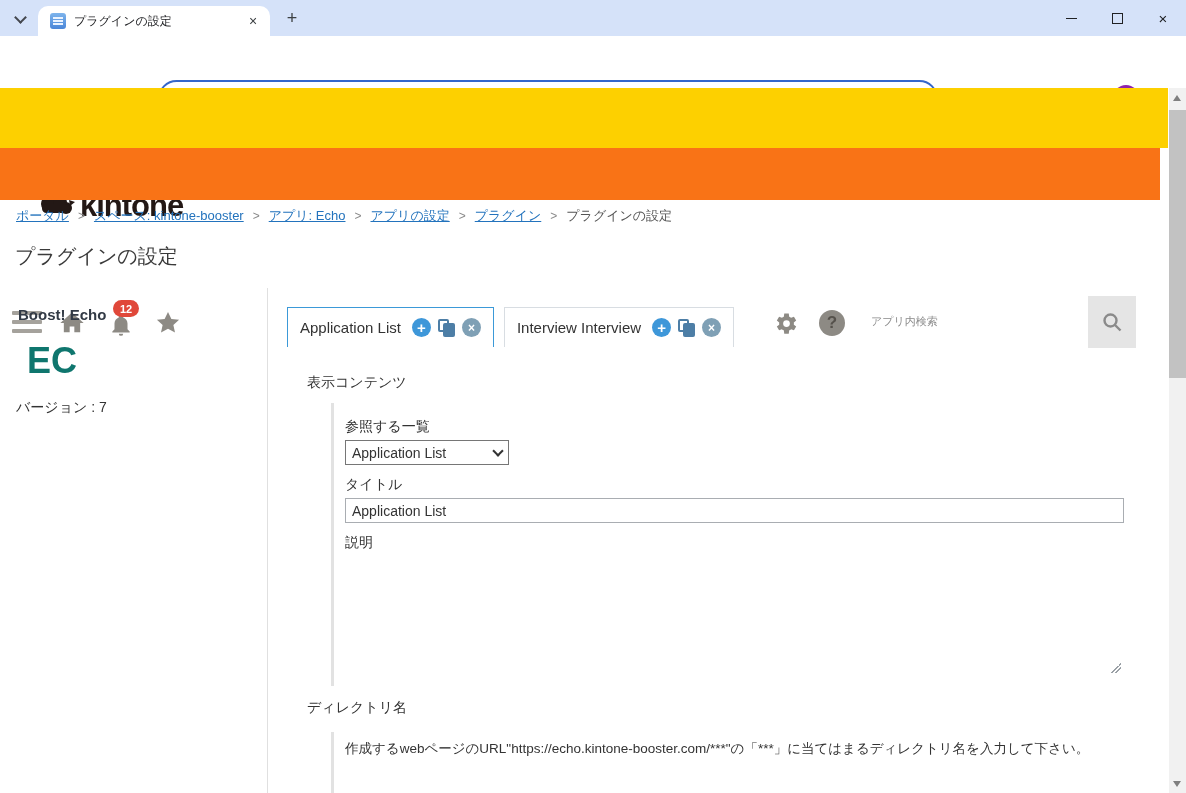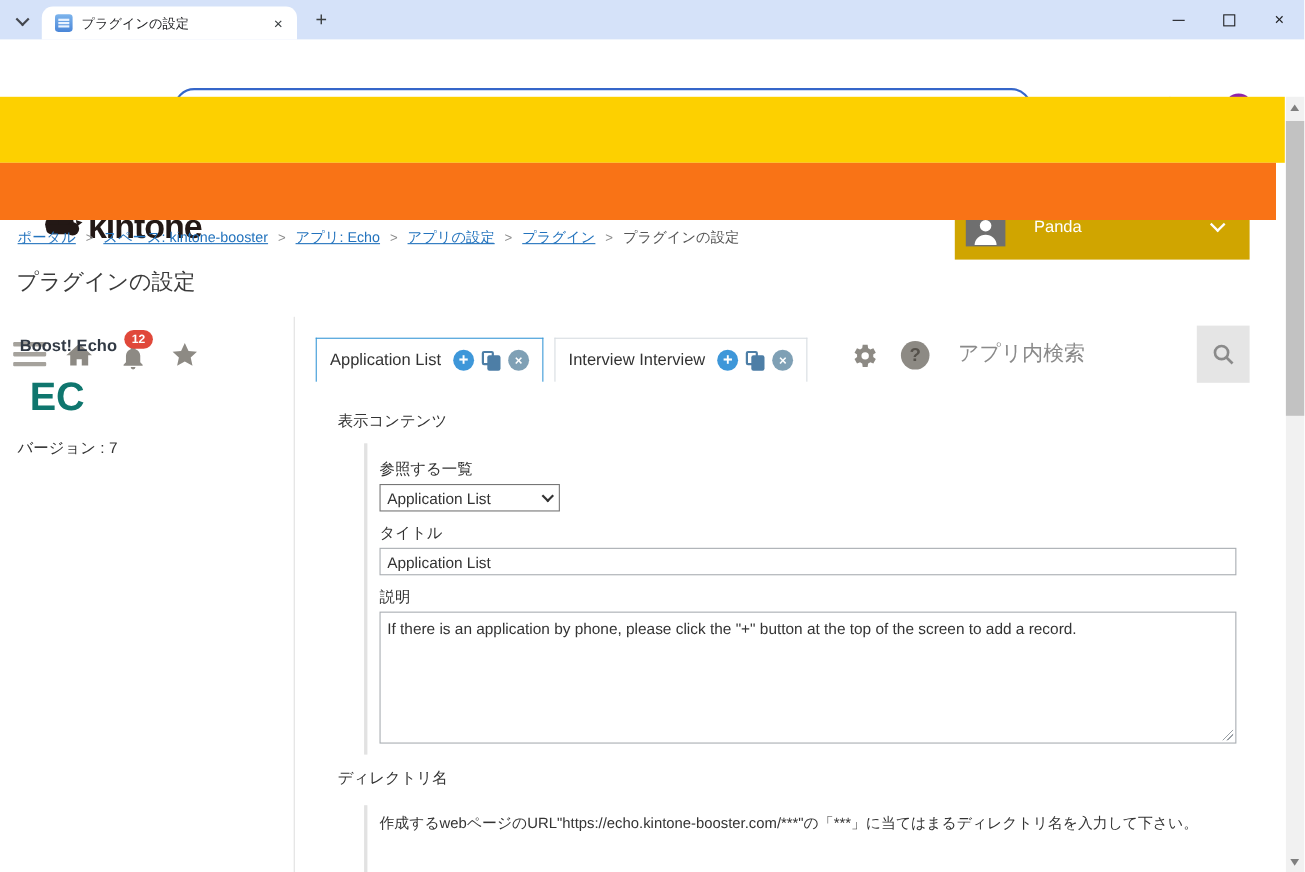--- a/index.html
+++ b/index.html
@@ -40,21 +40,21 @@
   .user-chev { width:10px; height:10px; border-right:2px solid #fff; border-bottom:2px solid #fff; transform:rotate(45deg); margin-right:24px; margin-top:-4px; }
 
   
   .knav { position:absolute; left:0; top:148px; width:1160px; height:52px; background:#f97316; }
   .nav-ic { position:absolute; top:161px; width:28px; height:28px; display:flex; align-items:center; justify-content:center; }
   .hamburger { position:absolute; left:12px; top:163px; width:30px; }
   .hamburger div { height:4px; background:#a5a29c; margin-bottom:5px; border-radius:1px; }
   .badge { position:absolute; left:113px; top:152px; min-width:26px; height:17px; background:#e0483a; border-radius:9px; color:#fff; font-size:11px; font-weight:bold; display:flex; align-items:center; justify-content:center; padding:0 5px; z-index:3; }
   .help-circle { width:26px; height:26px; border-radius:50%; background:#8d8a84; color:#55514b; font-weight:bold; font-size:17px; display:flex; align-items:center; justify-content:center; }
   .nav-search { position:absolute; left:857px; top:148px; width:231px; height:52px; background:#fff; }
-  .nav-search input { width:100%; height:100%; border:none; outline:none; font-size:19px; padding:0 14px; color:#333; font-family:Liberation Mono, monospace; }
+  .nav-search input { width:100%; height:100%; border:none; outline:none; font-size:11px; padding:0 14px; color:#333; font-family:Liberation Mono, monospace; }
   .nav-search input::placeholder { color:#8a8a8a; }
   .search-btn { position:absolute; left:1088px; top:148px; width:48px; height:52px; background:#e5e5e5; display:flex; align-items:center; justify-content:center; }
 
   
   .breadcrumb { position:absolute; left:16px; top:207px; font-size:13px; color:#8a8a8a; display:flex; gap:9px; align-items:center; white-space:nowrap; }
   .bc-link { color:#2373bd; text-decoration:underline; cursor:pointer; }
   .bc-current { color:#555; }
   .bc-sep { color:#8a8a8a; font-size:12px; }
   .page-title { position:absolute; left:15px; top:243px; font-size:20px; color:#3a3a3a; }
 
@@ -197,30 +197,20 @@
     <div class="klogo">
       <svg width="40" height="32" viewBox="0 0 40 32">
         <circle cx="13" cy="14" r="8" fill="#231815"></circle>
         <circle cx="24" cy="12" r="7" fill="#231815"></circle>
         <circle cx="30" cy="18" r="6" fill="#231815"></circle>
         <rect x="6" y="14" width="28" height="9" rx="4.5" fill="#231815"></rect>
         <path d="M33 10 l6 2 -5 4z" fill="#231815"></path>
       </svg>
       <span class="klogo-text">kintone</span>
     </div>
-    <div class="user-panel">
-      <div class="user-avatar">
-        <svg width="30" height="30" viewBox="0 0 24 24" fill="#fff">
-            <circle cx="12" cy="9" r="4.2"></circle>
-            <path d="M4 23c0-4.4 3.6-7.5 8-7.5s8 3.1 8 7.5z"></path>
-          </svg>
-      </div>
-      <div class="user-name">Panda</div>
-      <div class="user-chev"></div>
-    </div>
   </div>
 
   <div class="knav">
     <div class="hamburger">
         <div></div>
         <div></div>
         <div></div>
       </div>
     <div class="nav-ic" style="left:58px;">
       <svg width="28" height="28" viewBox="0 0 24 24" fill="#8d8a84">
@@ -305,21 +295,20 @@
   <div class="form-label" style="left:345px; top:418px;">参照する一覧</div>
   <div class="fake-select">
     <span>Application List</span>
     <span class="sel-chev"></span>
   </div>
 
   <div class="form-label" style="left:345px; top:476px;text-align:right;">タイトル</div>
   <input class="text-input" style="left: 345px; top: 498px; width: 779px; height: 25px;" type="text" value="Application List">
 
   <div class="form-label" style="left:345px; top:534px;">説明</div>
-  <textarea class="desc-area" style="">If there is an application by phone, please click the "+" button at the top of the screen to add a record.</textarea>
   <div class="resize-grip"></div>
 
   <div class="form-label" style="left:307px; top:699px;">ディレクトリ名</div>
   <div class="guide" style="top:732px; height:61px;"></div>
   <div class="instruction">作成するwebページのURL"https://echo.kintone-booster.com/***"の「***」に当てはまるディレクトリ名を入力して下さい。</div>
 
   <div class="scrollbar">
     <div class="sb-arrow sb-up"></div>
     <div class="sb-thumb"></div>
     <div class="sb-arrow sb-down"></div>

